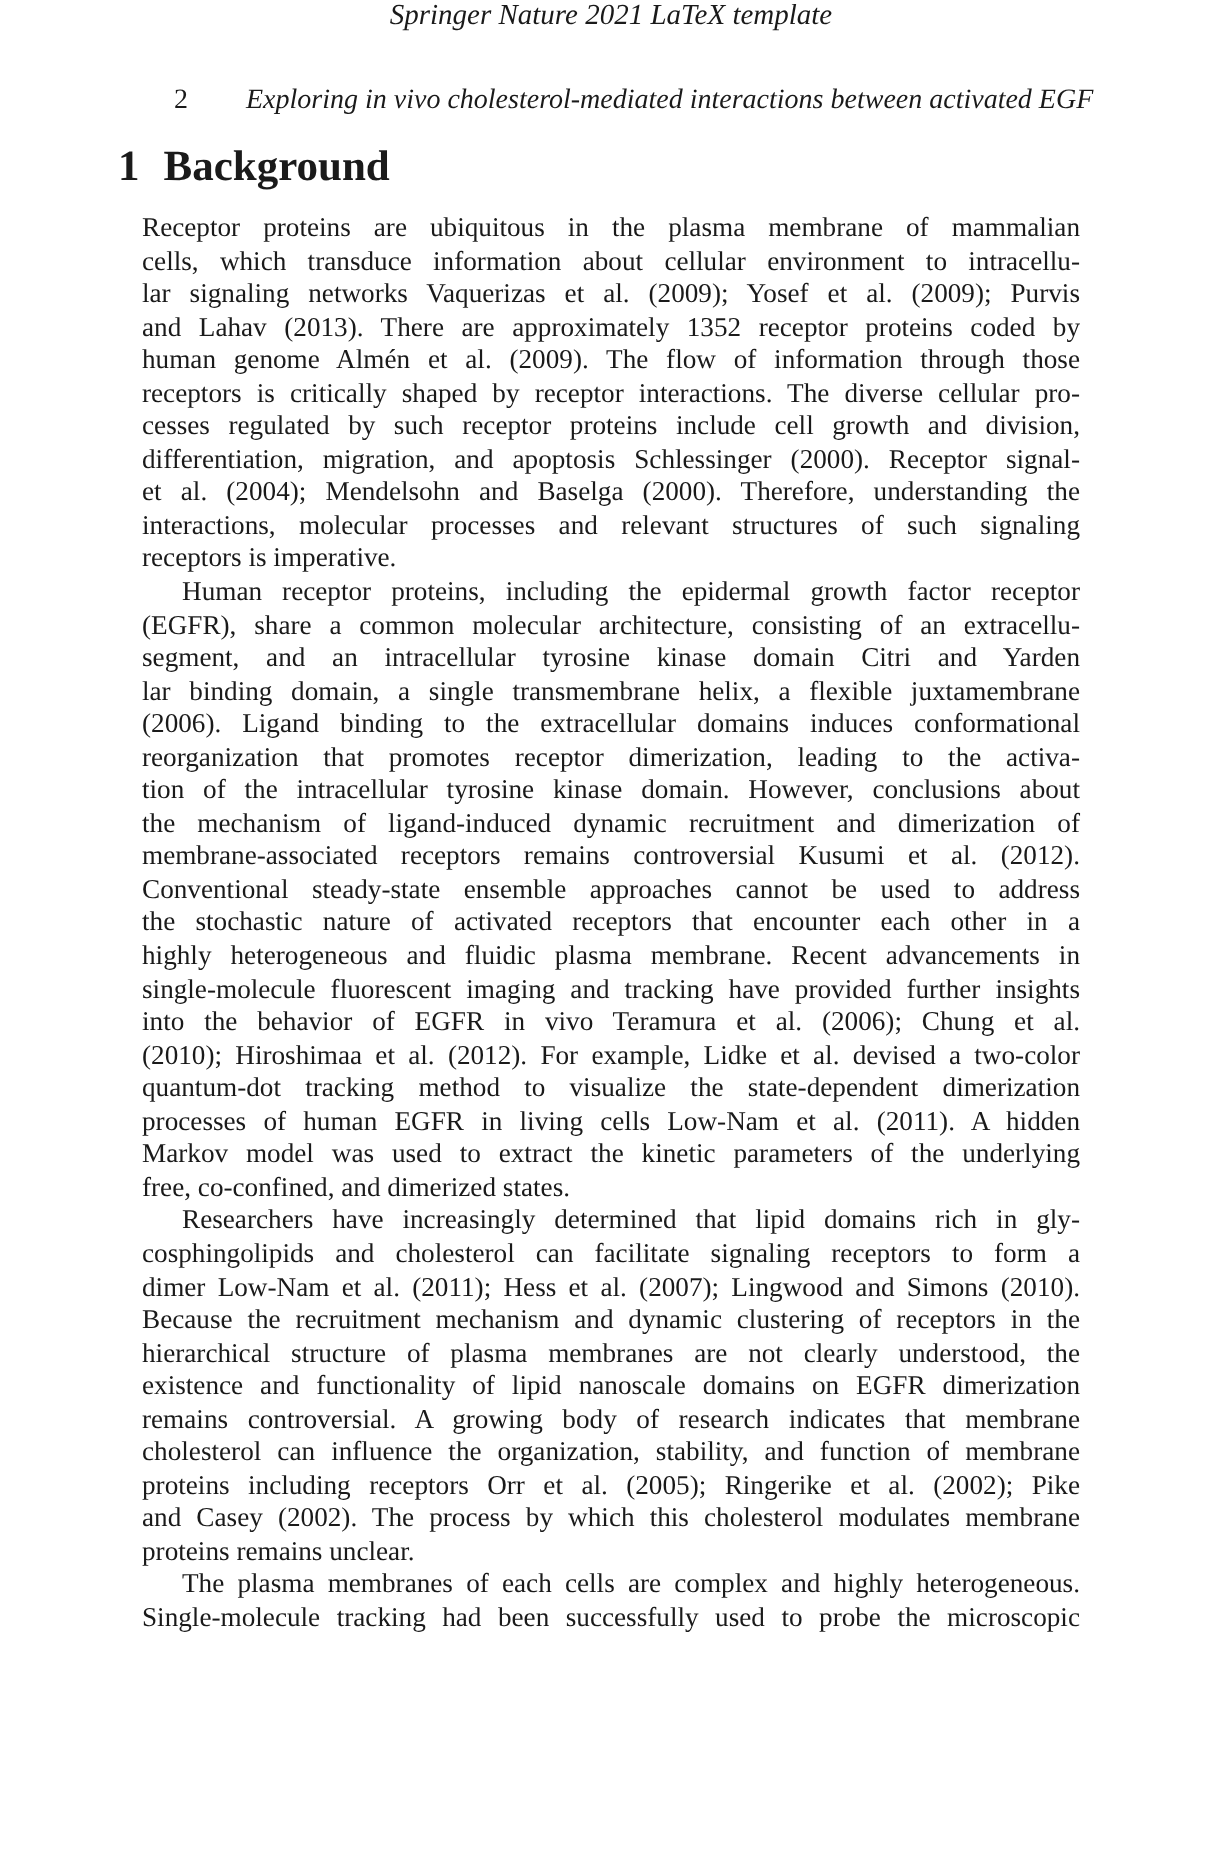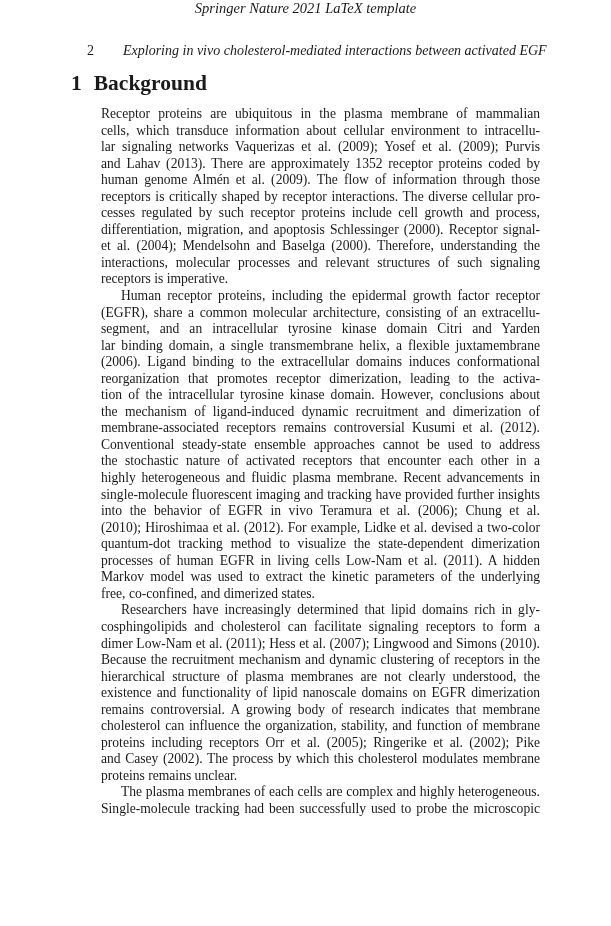--- a/index.html
+++ b/index.html
@@ -4,26 +4,26 @@
 <style>
   html, body { margin: 0; padding: 0; background: #ffffff; }
   body { width: 611px; height: 926px; position: relative; overflow: hidden;
          font-family: "DejaVu Serif", "Liberation Serif", serif; color: #1a1a1a; }
   .template-header { position: absolute; top: 0; left: 0; width: 611px; text-align: center;
          font-family: "Liberation Serif", serif; font-size: 14.5px; line-height: 16px; top: 0px; font-style: italic; }
   .running-head { position: absolute; top: 42px; left: 71px; width: 480px; font-family: "Liberation Serif", serif;
          font-size: 14px; line-height: 18px; white-space: nowrap; margin-left: 16px; }
   .running-head .pg { display: inline-block; width: 36px; font-style: normal; }
   .running-head .rt { font-style: italic; }
-  .section-heading { position: absolute; top: 70px; left: 71px; font-family: "Liberation Serif", serif;
+  .section-heading { position: absolute; top: 70px; left: 59px; font-family: "Liberation Serif", serif;
          font-weight: bold; font-size: 21.5px; line-height: 26px; white-space: nowrap; }
   .section-heading .num { margin-right: 12px; }
   .body { position: absolute; top: 106px; left: 71px; width: 469px; }
   .line { font-family: "Liberation Serif", serif; font-size: 13.6px; line-height: 16.55px; height: 16.55px;
-          white-space: nowrap; text-align: justify; text-align-last: justify; overflow: visible; margin-left: 30px; }
+          white-space: nowrap; text-align: justify; text-align-last: justify; overflow: visible; }
   .line.last { text-align-last: left; }
   .line.indent { text-indent: 20px; }
 </style>
 </head>
 <body>
 
 <div class="template-header">Springer Nature 2021 LaTeX template</div>
 
 <div class="running-head">
   <span class="pg">2</span><span class="rt">Exploring in vivo cholesterol-mediated interactions between activated EGF</span>
@@ -34,21 +34,21 @@
 </div>
 
 <div class="body" id="body">
     <div>
       <div class="line">Receptor proteins are ubiquitous in the plasma membrane of mammalian</div>
       <div class="line">cells, which transduce information about cellular environment to intracellu-</div>
       <div class="line">lar signaling networks Vaquerizas et al. (2009); Yosef et al. (2009); Purvis</div>
       <div class="line">and Lahav (2013). There are approximately 1352 receptor proteins coded by</div>
       <div class="line">human genome Almén et al. (2009). The flow of information through those</div>
       <div class="line">receptors is critically shaped by receptor interactions. The diverse cellular pro-</div>
-      <div class="line">cesses regulated by such receptor proteins include cell growth and process,</div>
+      <div class="line">cesses regulated by such receptor proteins include cell growth and division,</div>
       <div class="line">differentiation, migration, and apoptosis Schlessinger (2000). Receptor signal-</div>
       <div class="line">et al. (2004); Mendelsohn and Baselga (2000). Therefore, understanding the</div>
       <div class="line">interactions, molecular processes and relevant structures of such signaling</div>
       <div class="line last">receptors is imperative.</div>
     </div>
     <div>
       <div class="line indent">Human receptor proteins, including the epidermal growth factor receptor</div>
       <div class="line">(EGFR), share a common molecular architecture, consisting of an extracellu-</div>
       <div class="line">segment, and an intracellular tyrosine kinase domain Citri and Yarden</div>
       <div class="line">lar binding domain, a single transmembrane helix, a flexible juxtamembrane</div>

